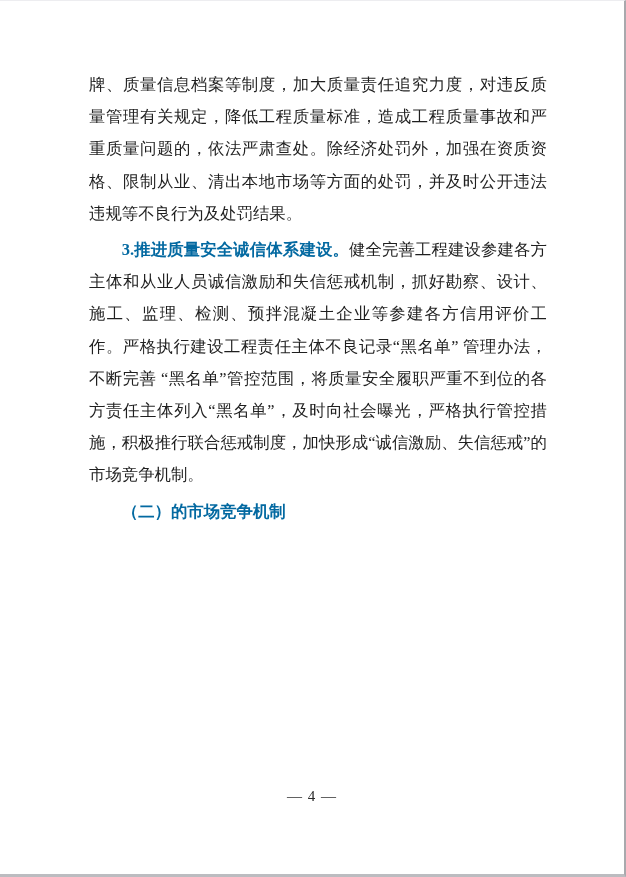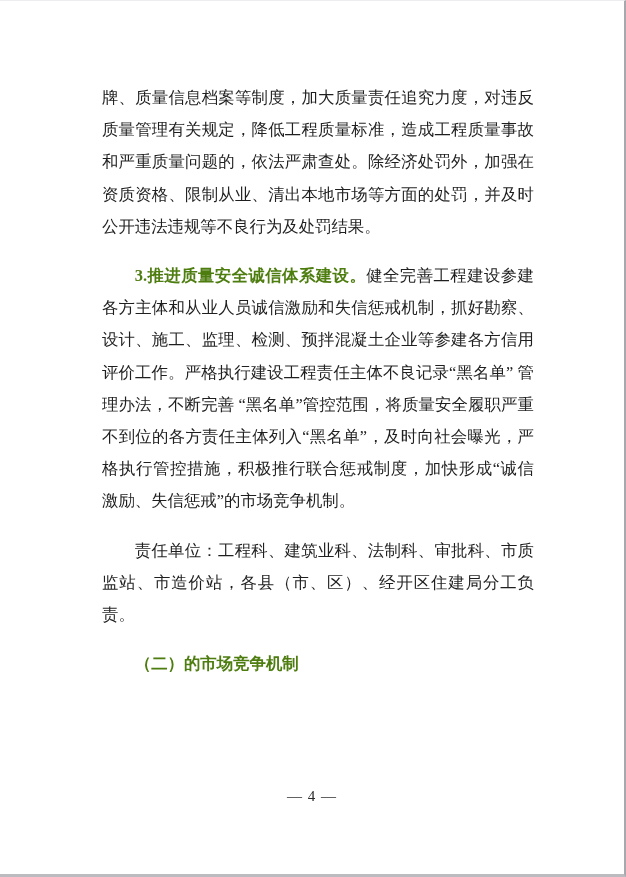--- a/index.html
+++ b/index.html
@@ -16,44 +16,43 @@
     color:#1f1f1f;
   }
   .content{
     position:absolute;
     left:85px;top:64px;width:466px;
     font-size:16.4px;
     line-height:32.2px;
     text-align:justify;
     text-justify:inter-ideograph;
   }
-  .para{margin:17px;padding:0;font-family:Liberation Serif, serif;}
+  .para{margin:4px;padding:0;font-family:Liberation Serif, serif;}
   .indent{text-indent:2em;}
-  .lead{font-weight:bold;color:#4d7c0f;}
+  .lead{font-weight:bold;color:#0369a1;}
   .footer{
     position:absolute;
     left:0;top:787px;width:100%;
     text-align:center;
     font-size:15px;
     letter-spacing:1px;
     color:#2a2a2a;
   }
 </style>
 </head>
 <body>
 
 <div class="page">
   <div class="content">
 
     <p class="para"><b class="lead"></b><span>牌、质量信息档案等制度，加大质量责任追究力度，对违反质量管理有关规定，降低工程质量标准，造成工程质量事故和严重质量问题的，依法严肃查处。除经济处罚外，加强在资质资格、限制从业、清出本地市场等方面的处罚，并及时公开违法违规等不良行为及处罚结果。</span></p>
 
 
     <p class="para indent"><b class="lead">3.推进质量安全诚信体系建设。</b><span>健全完善工程建设参建各方主体和从业人员诚信激励和失信惩戒机制，抓好勘察、设计、施工、监理、检测、预拌混凝土企业等参建各方信用评价工作。严格执行建设工程责任主体不良记录“黑名单” 管理办法，不断完善 “黑名单”管控范围，将质量安全履职严重不到位的各方责任主体列入“黑名单”，及时向社会曝光，严格执行管控措施，积极推行联合惩戒制度，加快形成“诚信激励、失信惩戒”的市场竞争机制。</span></p>
 
-    <p class="para indent"><b class="lead"></b><span>责任单位：工程科、建筑业科、法制科、审批科、市质监站、市造价站，各县（市、区）、经开区住建局分工负责。</span></p>
 
     <p class="para indent"><b class="lead">（二）的市场竞争机制</b><span></span></p>
 
 
   </div>
 
   <div class="footer"><span>— 4 —</span></div>
 </div>
 
 </body></html>

